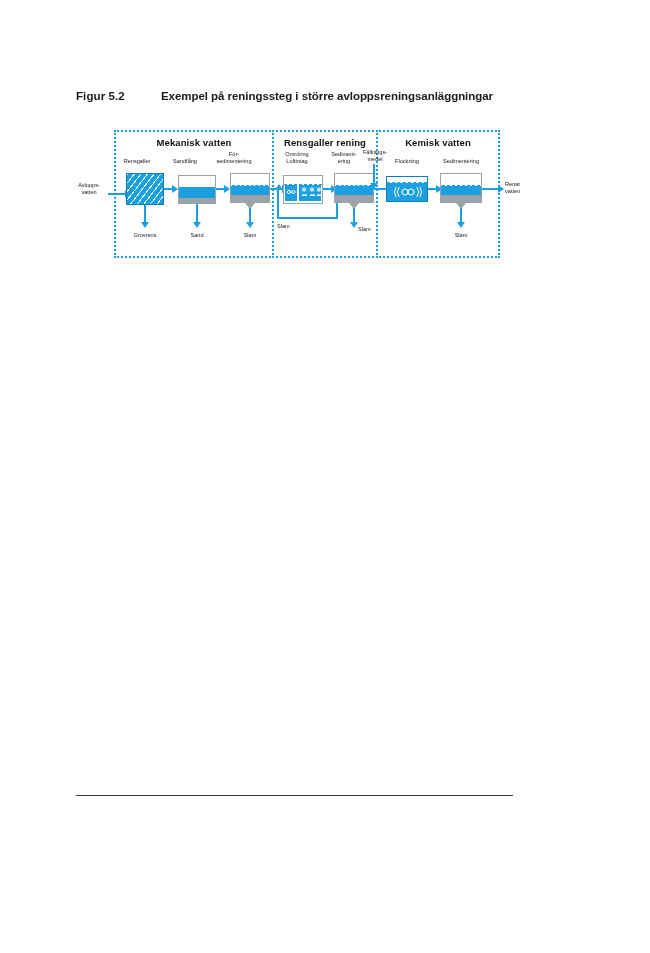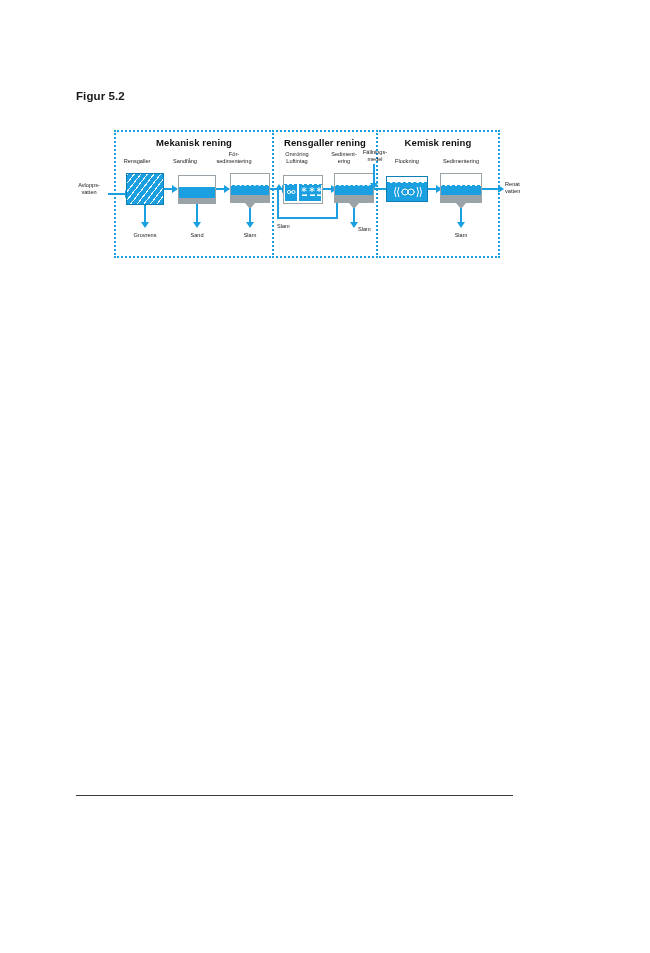--- a/index.html
+++ b/index.html
@@ -216,33 +216,34 @@
     border-top: 1.1px solid #3a3a3a;
   }
 
   svg.sym { display: block; }
 </style>
 </head>
 <body>
 
 <div id="figure-caption">
   <span class="fig-num">Figur 5.2</span>
+  <span class="fig-title">Exempel på reningssteg i större avloppsreningsanläggningar</span>
 </div>
 
 <div id="diagram">
 
   <div class="side-label" style="left:0px; top:54px; width:42px;">
     <span>Avlopps-</span><br>
     <span>vatten</span>
   </div>
   <div class="pipe" style="left:40px; top:64.5px; width:18px; height:2.4px;"></div>
   <div class="arrow-right" style="left:57px; top:61.5px;"></div>
 
   <div class="stage-frame" style="left:46px; top:2px; width:160px; height:128px;"></div>
-  <div class="stage-title" style="left:46px; top:9px; width:160px;">Mekanisk rening</div>
+  <div class="stage-title" style="left:46px; top:9px; width:160px;">Mekanisk vatten</div>
 
   <div class="unit-label" style="left:38px; top:30px; width:62px;">Rensgaller</div>
   <div class="tank tank-screen" style="left:58px; top:45px; width:38px; height:32px;">
     <div class="hatch"></div>
   </div>
   <div class="pipe" style="left:75.8px; top:77px; width:2.4px; height:18px;"></div>
   <div class="arrow-down" style="left:73px; top:94px;"></div>
   <div class="out-label" style="left:54px; top:104px; width:46px;">Grovrens</div>
 
   <div class="pipe" style="left:96px; top:59.5px; width:10px; height:2.4px;"></div>
@@ -337,21 +338,21 @@
   <div class="pipe" style="left:268px; top:75px; width:2.4px; height:16px;"></div>
   <div class="pipe" style="left:209px; top:89px; width:61px; height:2.4px;"></div>
   <div class="pipe" style="left:209px; top:62px; width:2.4px; height:29px;"></div>
   <div class="arrow-up" style="left:207.2px; top:56px;"></div>
   <div class="out-label" style="left:209px; top:95px; width:26px; text-align:left;">Slam</div>
 
   <div class="pipe" style="left:306px; top:59.5px; width:20px; height:2.4px;"></div>
   <div class="arrow-right" style="left:318px; top:56.5px;"></div>
 
   <div class="stage-frame" style="left:308px; top:2px; width:124px; height:128px;"></div>
-  <div class="stage-title" style="left:308px; top:9px; width:124px;">Kemisk rening</div>
+  <div class="stage-title" style="left:308px; top:9px; width:124px;">Kemisk vatten</div>
 
   <div class="side-label" style="left:283px; top:21px; width:48px;">
     <span>Fällnings-</span><br>
     <span>medel</span>
   </div>
   <div class="pipe" style="left:304.8px; top:36px; width:2.4px; height:20px;"></div>
   <div class="arrow-down" style="left:302px; top:55px;"></div>
 
   <div class="unit-label" style="left:310px; top:30px; width:58px;">Flockning</div>
   <div class="tank tank-floc" style="left:318px; top:48px; width:42px; height:26px;">

